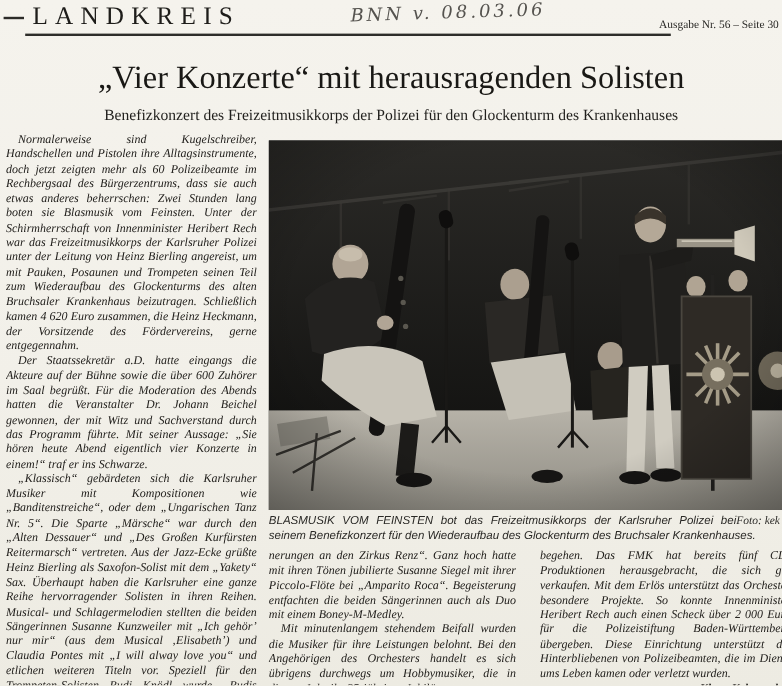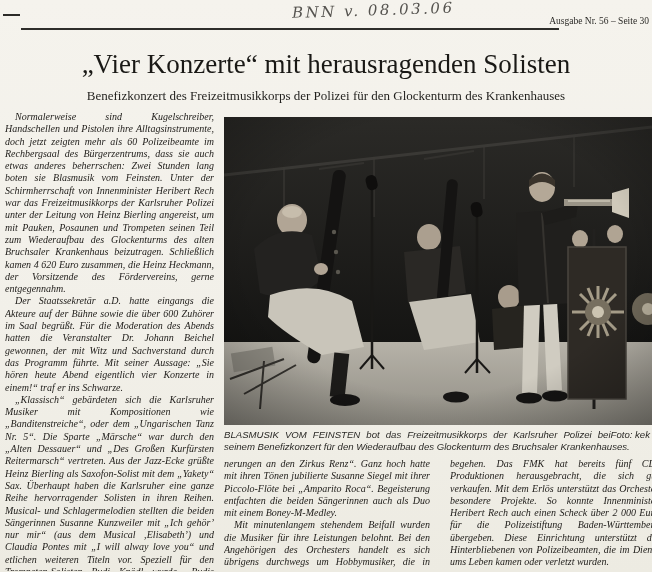--- a/index.html
+++ b/index.html
@@ -41,28 +41,29 @@
   .body-p.no-indent{text-indent:0;}
   .byline{float:right;font-weight:bold;}
   
   .photo{position:absolute;left:224px;top:117px;width:428px;height:308px;background:#111;}
   .photo svg{display:block;}
   .caption{
     position:absolute;left:224px;top:429px;width:426px;
     font-family:"Liberation Sans",sans-serif;font-style:italic;
     font-size:9.6px;line-height:12px;text-align:justify;color:#2a2926;
   }
-  .credit{float:right;}
+  .credit{float:right;font-family:Liberation Serif, serif;}
 </style>
 </head>
 <body>
 
 <div class="page">
 
   <div class="hdr-dash"></div>
+  <div class="section-label">LANDKREIS</div>
   <div class="hdr-rule"></div>
   <div class="handwriting">BNN v. 08.03.06</div>
   <div class="issue-info">Ausgabe Nr. 56 – Seite 30</div>
 
   <div class="headline">„Vier Konzerte“ mit herausragenden Solisten</div>
   <div class="subheadline">Benefizkonzert des Freizeitmusikkorps der Polizei für den Glockenturm des Krankenhauses</div>
 
   <div class="col col-left">
     <p class="body-p">Normalerweise sind Kugelschreiber, Handschellen und Pistolen ihre Alltagsinstrumente, doch jetzt zeigten mehr als 60 Polizeibeamte im Rechbergsaal des Bürgerzentrums, dass sie auch etwas anderes beherrschen: Zwei Stunden lang boten sie Blasmusik vom Feinsten. Unter der Schirmherrschaft von Innenminister Heribert Rech war das Freizeitmusikkorps der Karlsruher Polizei unter der Leitung von Heinz Bierling angereist, um mit Pauken, Posaunen und Trompeten seinen Teil zum Wiederaufbau des Glockenturms des alten Bruchsaler Krankenhaus beizutragen. Schließlich kamen 4 620 Euro zusammen, die Heinz Heckmann, der Vorsitzende des Fördervereins, gerne entgegennahm.</p>
     <p class="body-p">Der Staatssekretär a.D. hatte eingangs die Akteure auf der Bühne sowie die über 600 Zuhörer im Saal begrüßt. Für die Moderation des Abends hatten die Veranstalter Dr. Johann Beichel gewonnen, der mit Witz und Sachverstand durch das Programm führte. Mit seiner Aussage: „Sie hören heute Abend eigentlich vier Konzerte in einem!“ traf er ins Schwarze.</p>

